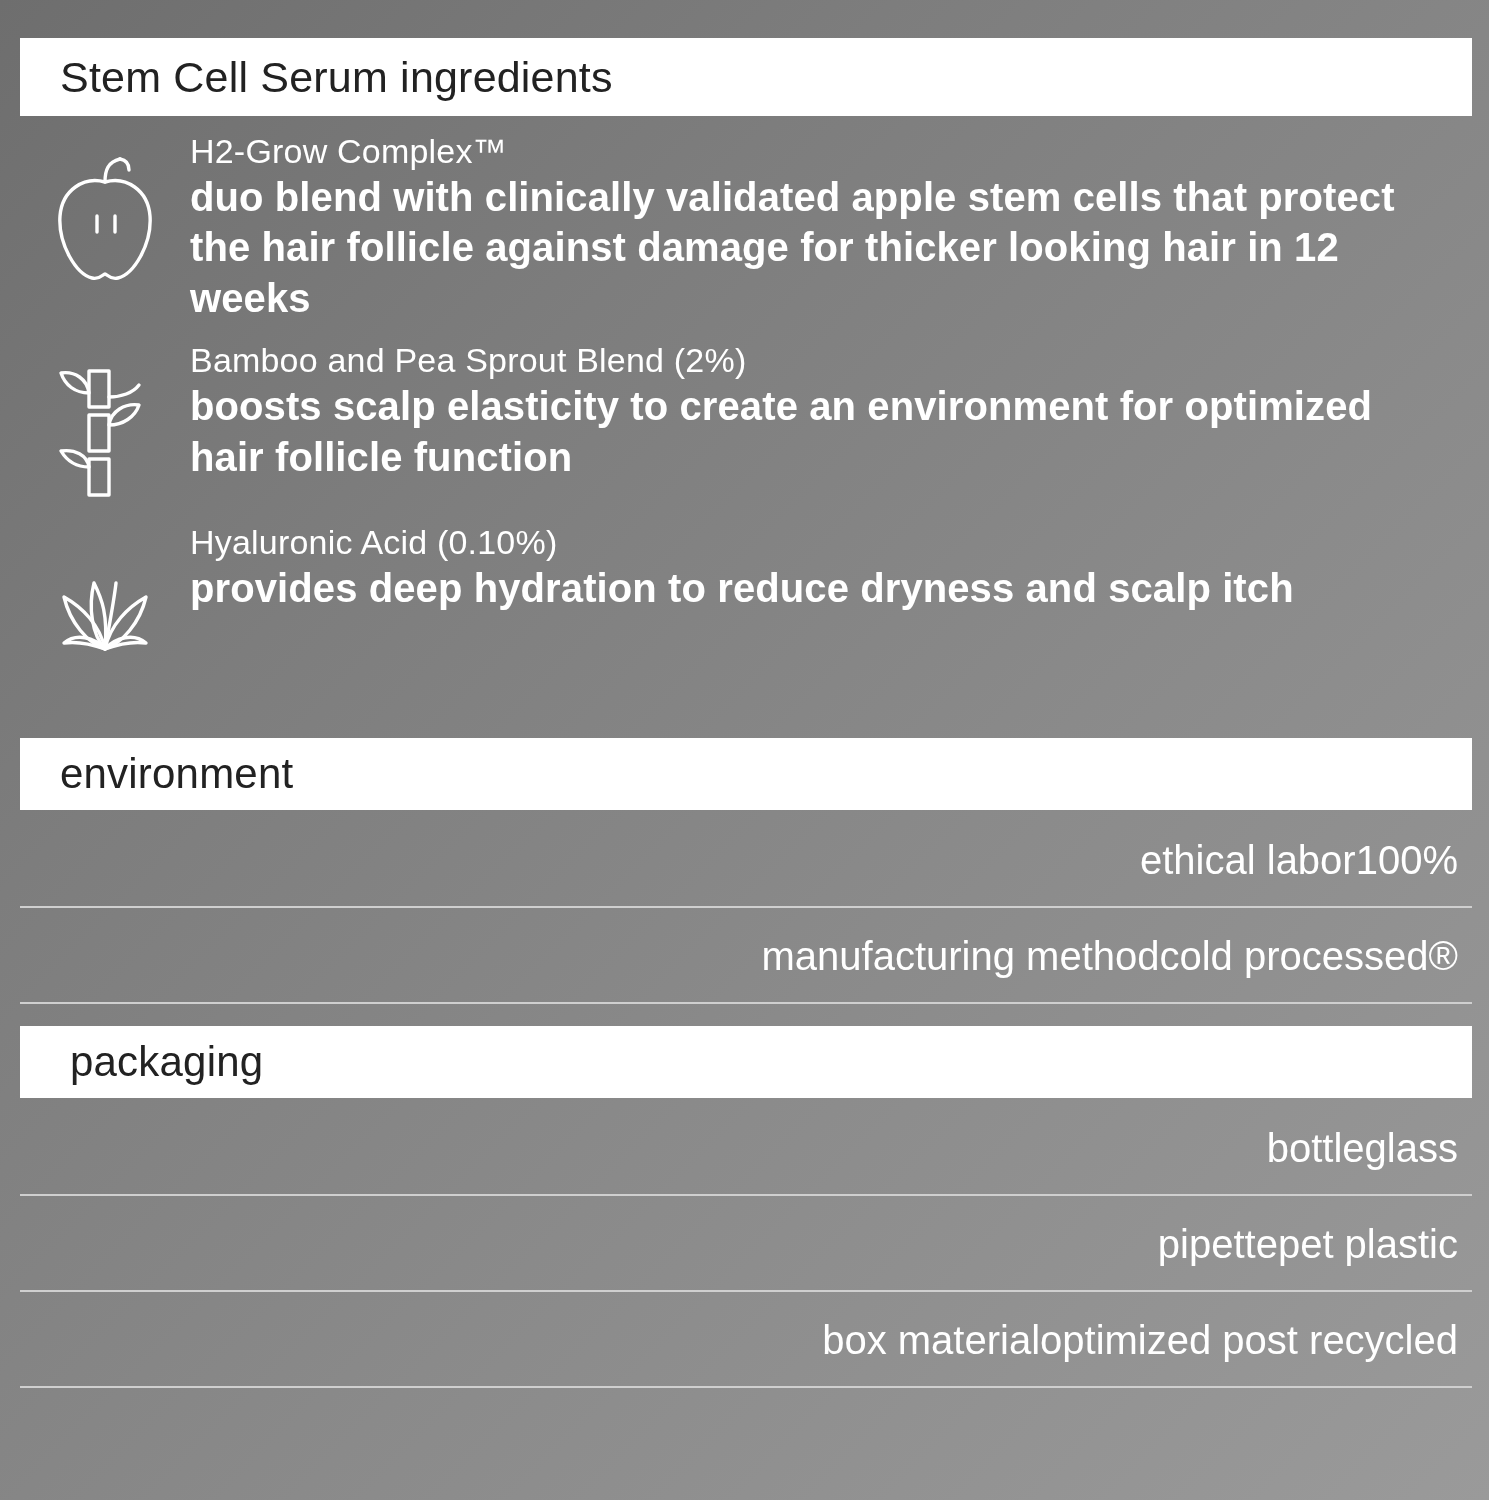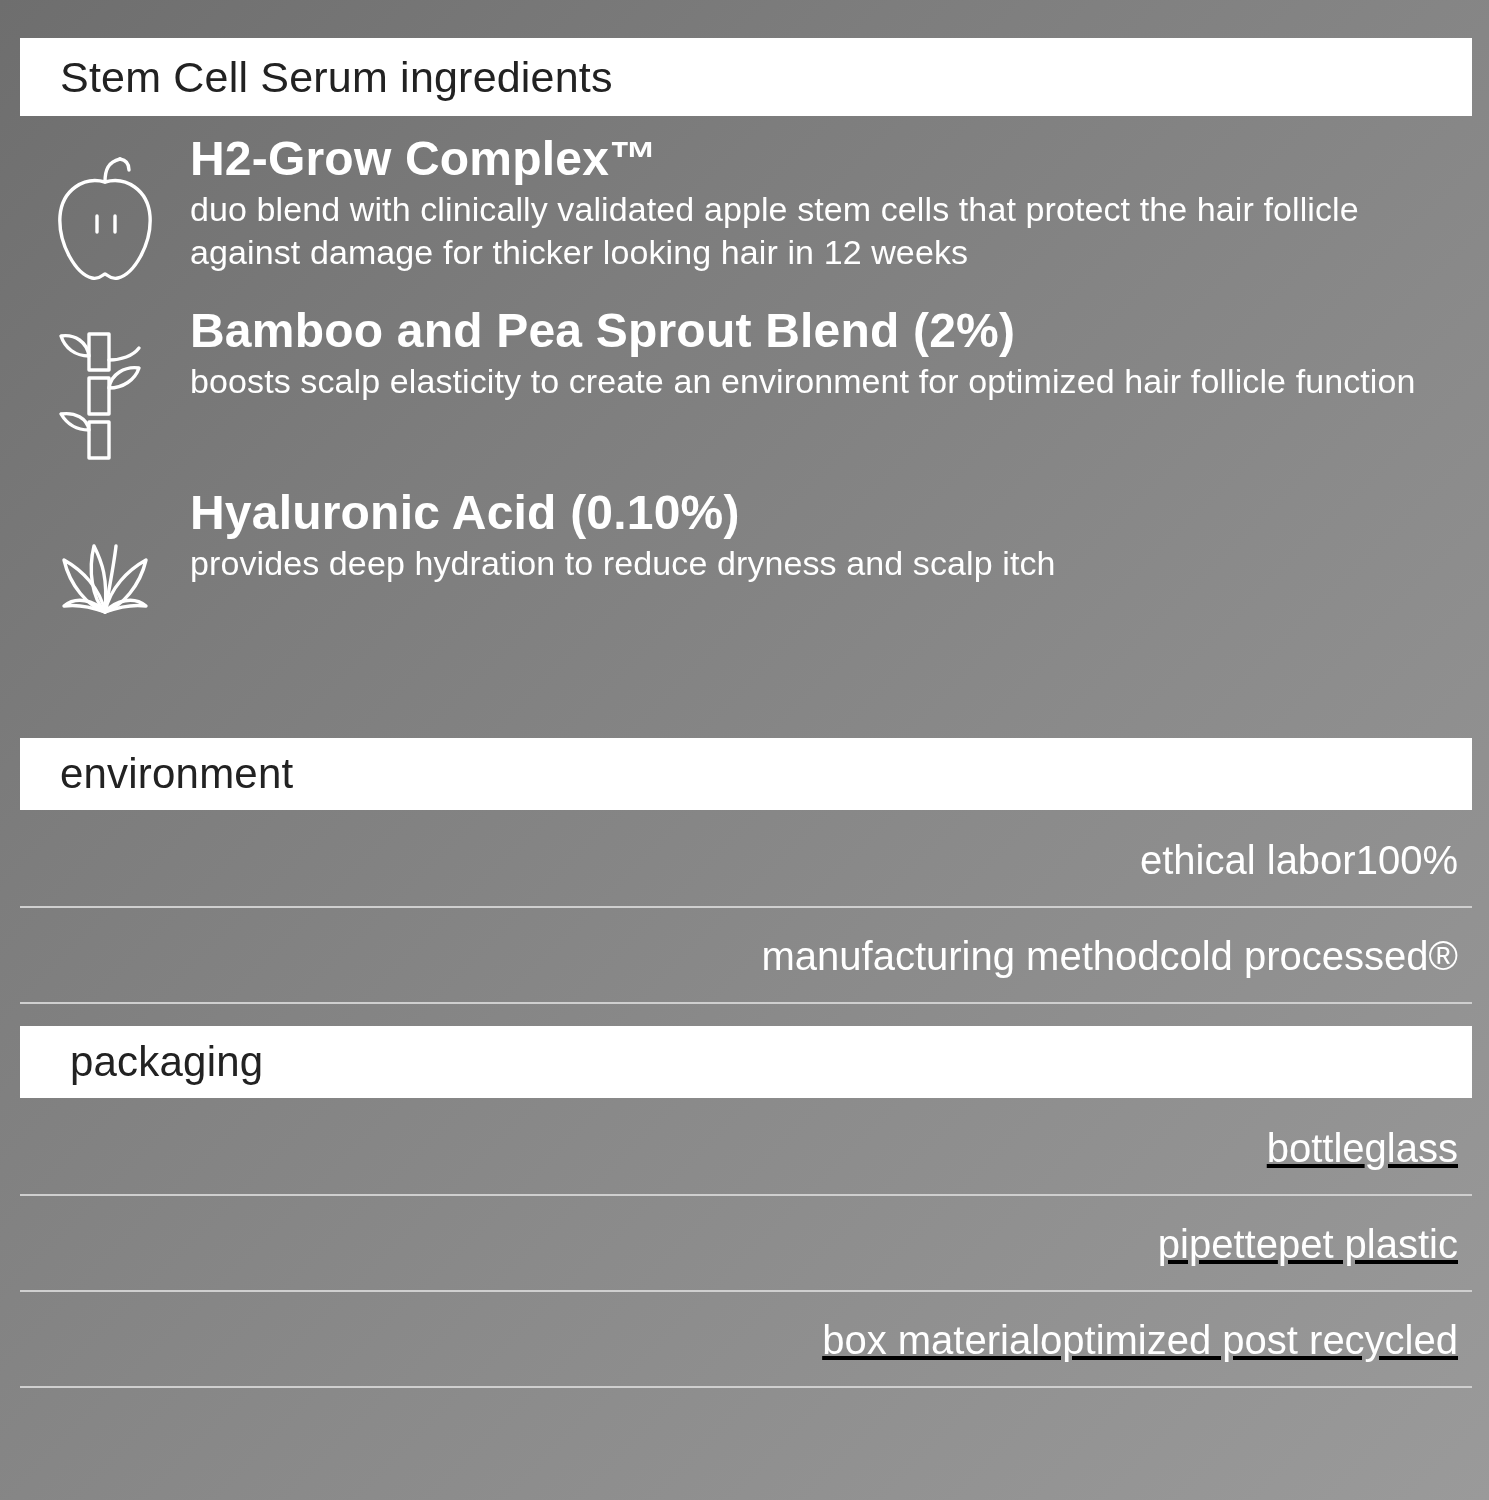--- a/index.html
+++ b/index.html
@@ -61,30 +61,30 @@
     display: flex;
     justify-content: center;
     padding-top: 22px;
   }
   .ing-text {
     flex: 1 1 auto;
     padding-right: 40px;
   }
   .ing-title {
     color: #ffffff;
-    font-size: 48px;
-    font-weight: 700;
+    font-size: 34px;
+    font-weight: 400;
     line-height: 1.12;
     letter-spacing: 0.2px;
     margin-bottom: 2px;
   }
   .ing-desc {
     color: #ffffff;
-    font-size: 34px;
-    font-weight: 400;
+    font-size: 40px;
+    font-weight: 700;
     line-height: 1.26;
     letter-spacing: 0.1px;
   }
 
   
   .band.section {
     position: absolute;
     left: 20px;
     width: 1452px;
     height: 72px;
@@ -197,21 +197,21 @@
     <div class="spec-row">
       <div class="spec-key">manufacturing method</div>
       <div class="spec-val">cold processed®</div>
     </div>
   </div>
 
   <div class="band section" style="top:1026px;padding-left:10px;">
     <div class="band-title">packaging</div>
   </div>
 
-  <div class="spec-list" style="top:1100px;text-decoration:underline;">
+  <div class="spec-list" style="top:1100px;">
     <div class="spec-row">
       <div class="spec-key">bottle</div>
       <div class="spec-val">glass</div>
     </div>
     <div class="spec-row">
       <div class="spec-key">pipette</div>
       <div class="spec-val">pet plastic</div>
     </div>
     <div class="spec-row">
       <div class="spec-key">box material</div>

